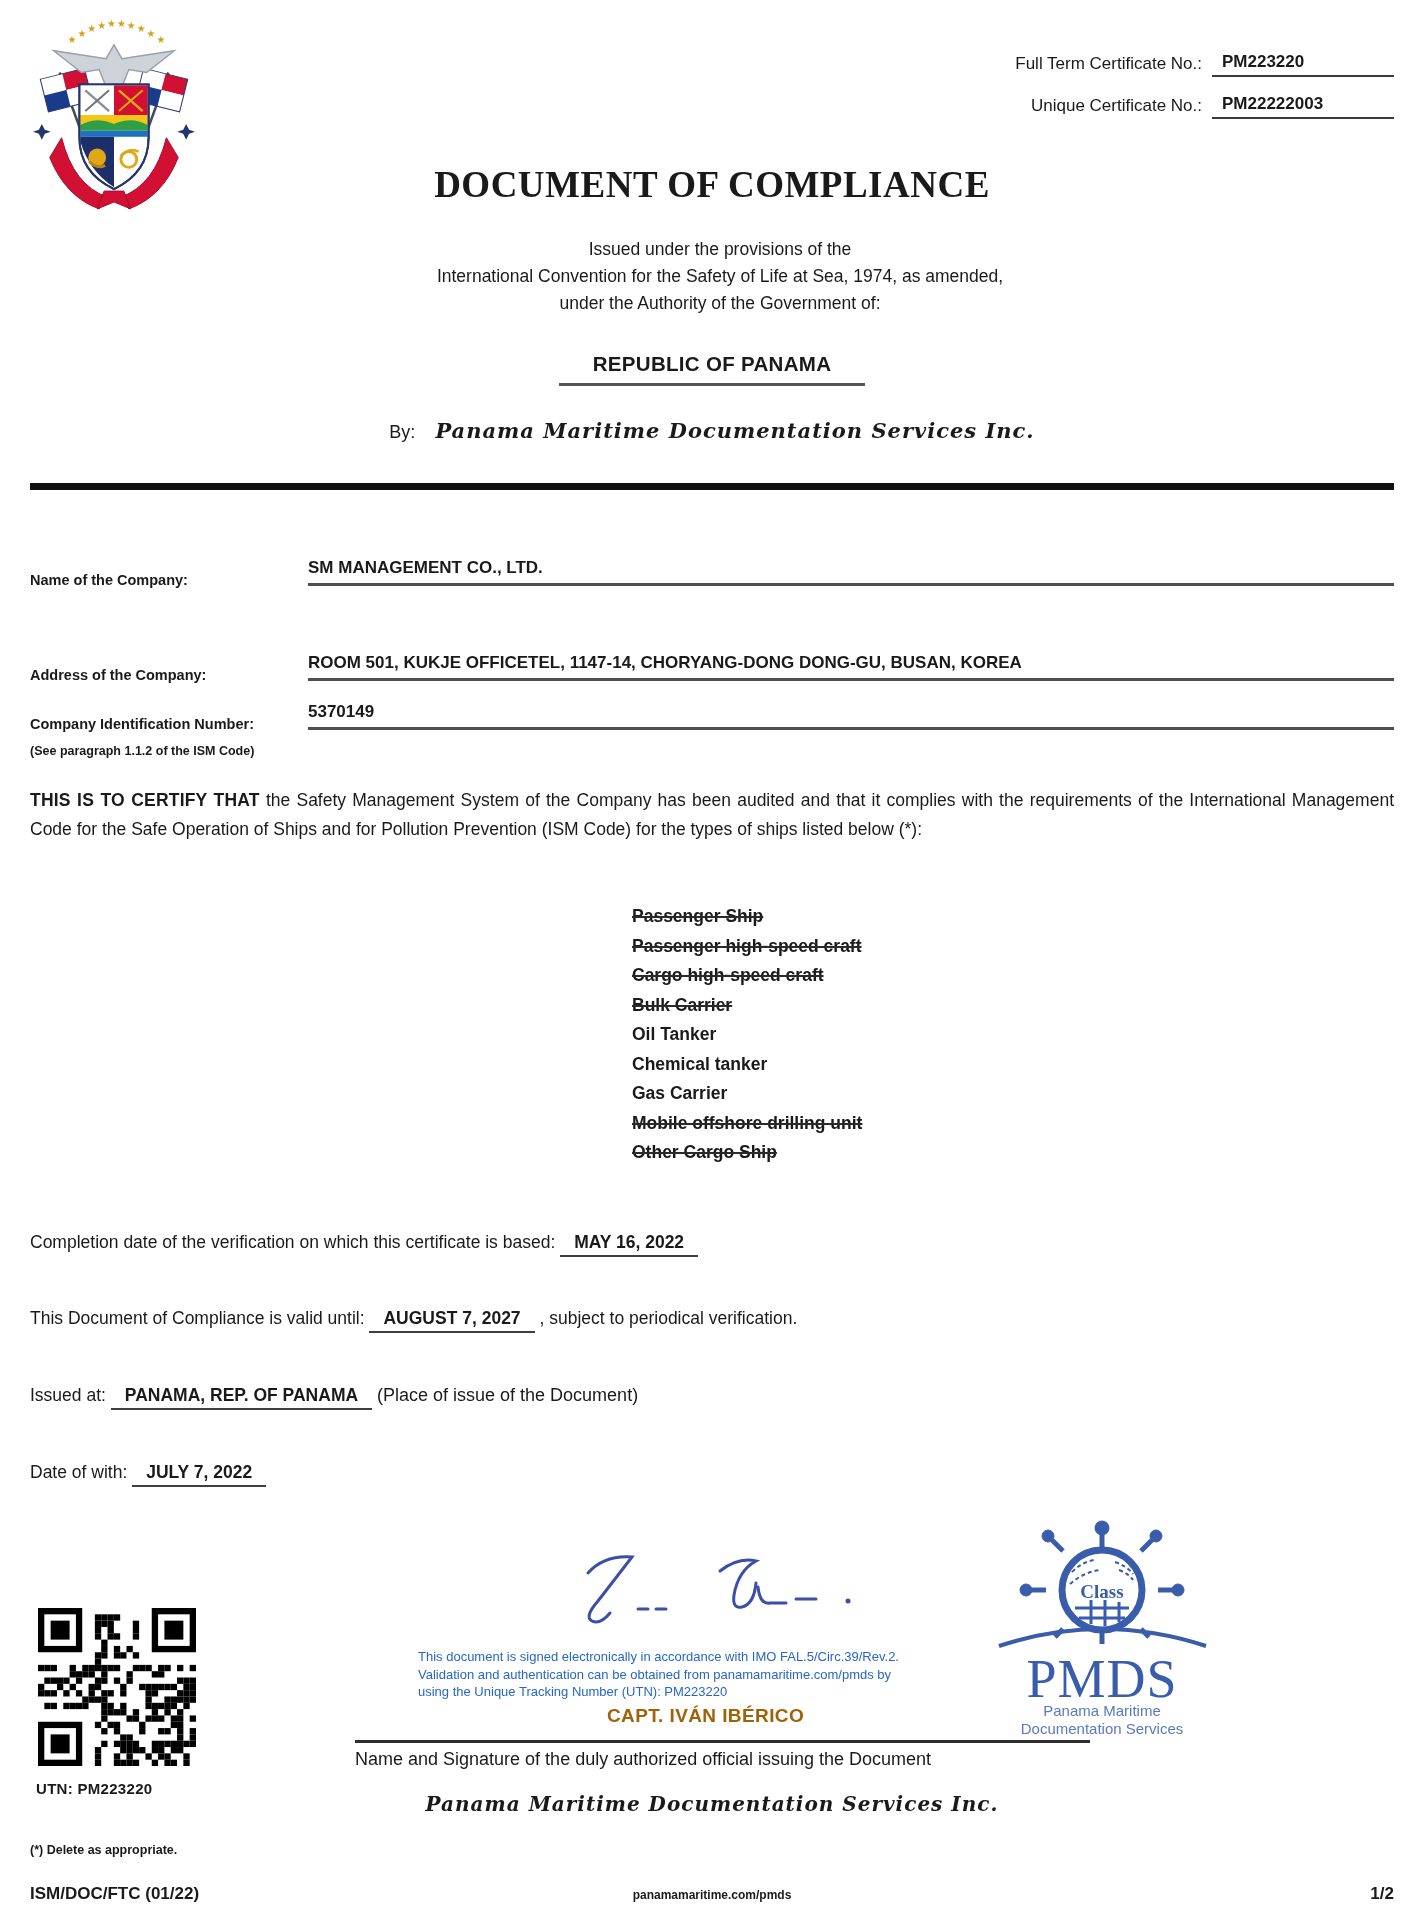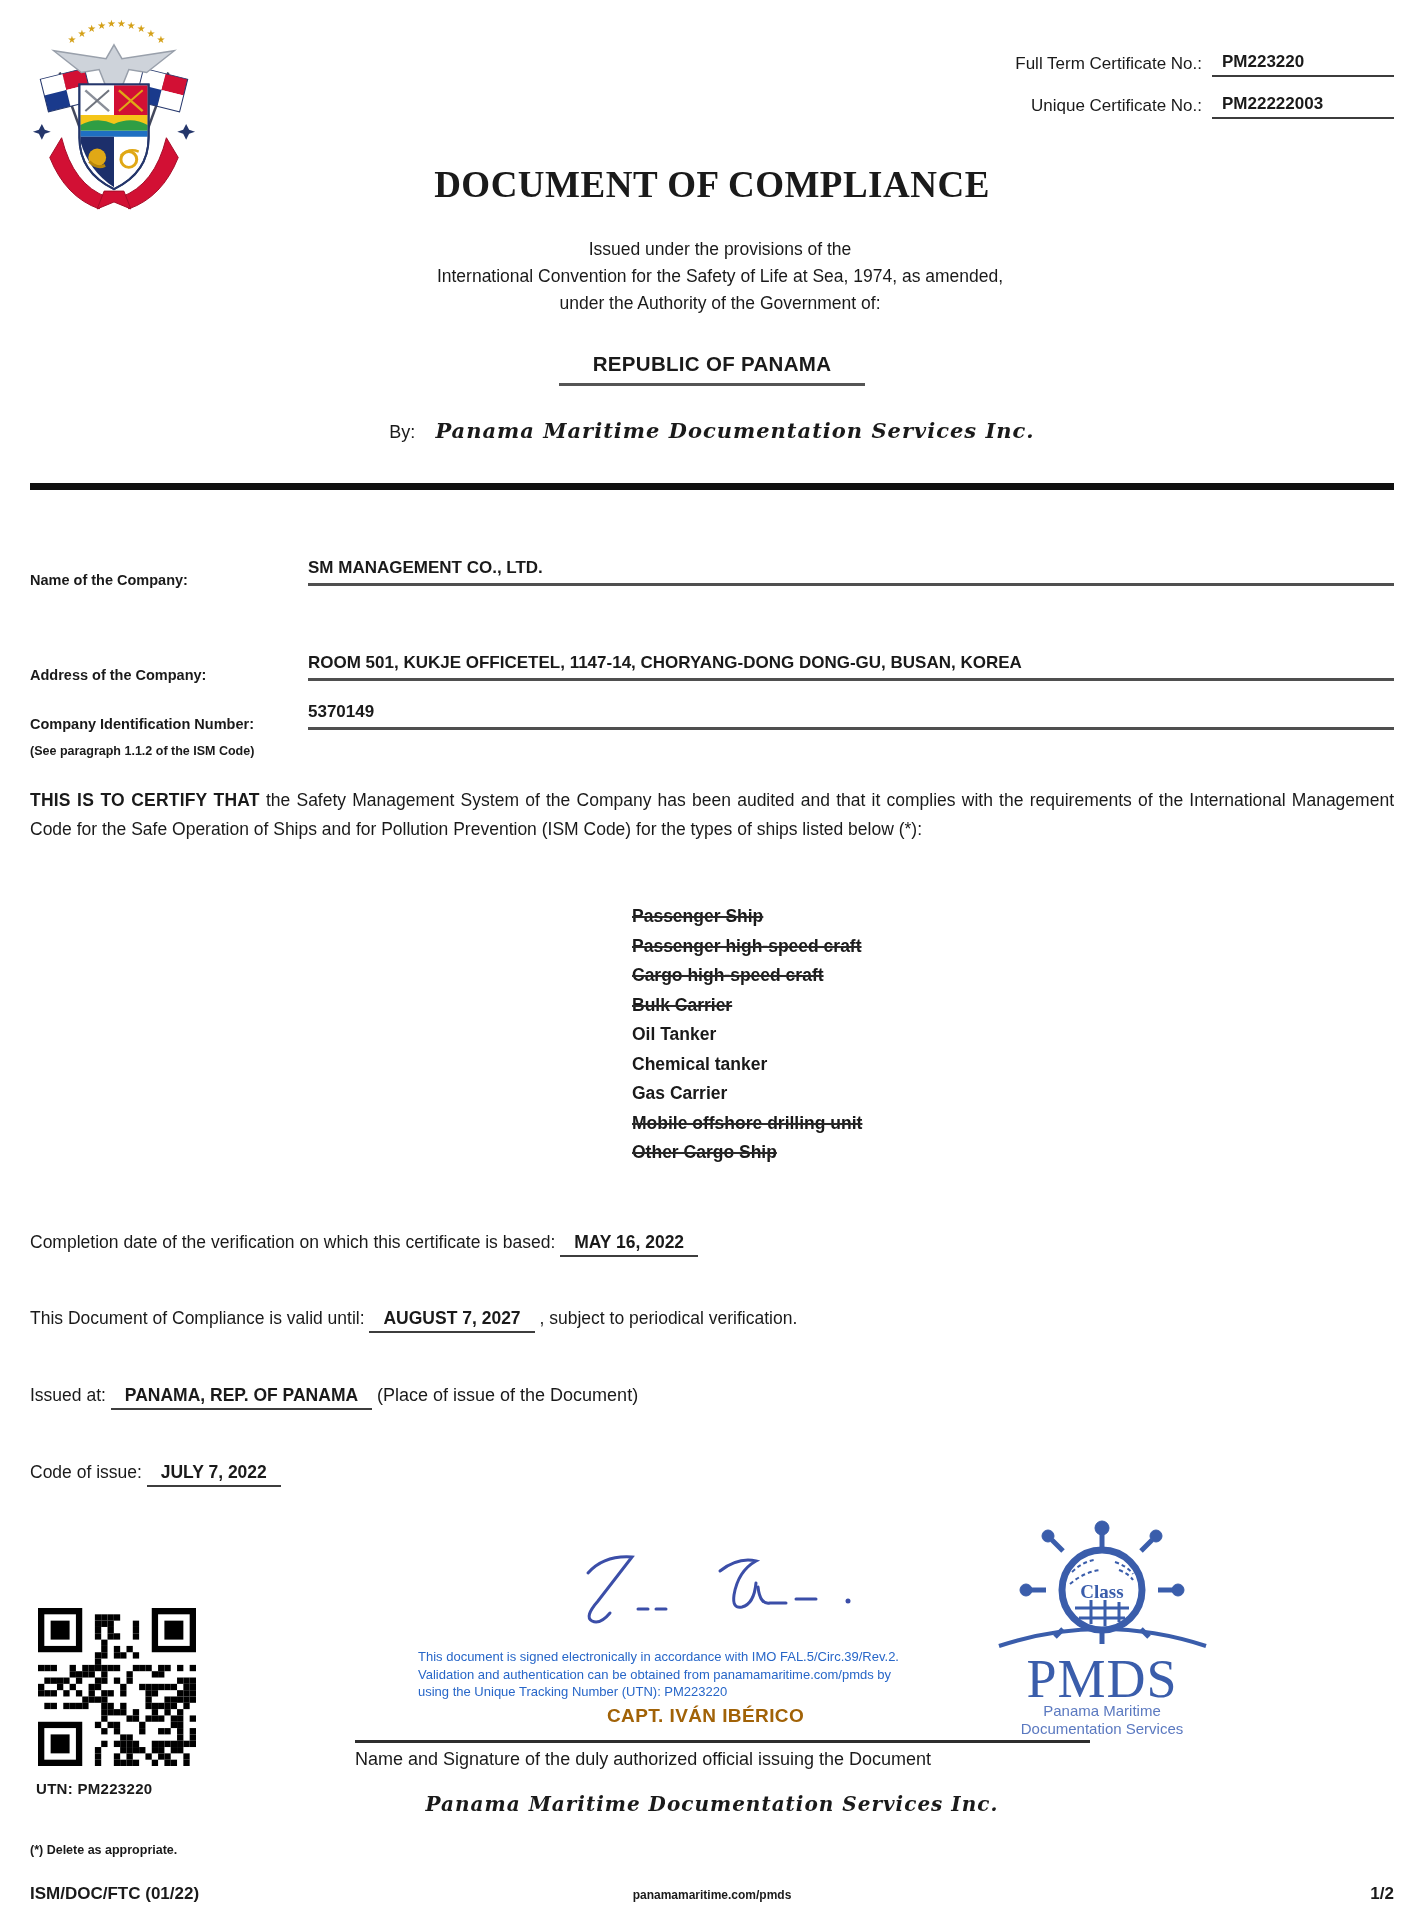--- a/index.html
+++ b/index.html
@@ -180,21 +180,21 @@
     <span>, subject to periodical verification.</span>
   </div>
 
   <div class="abs stmt" style="top:1385px;">
     <span>Issued at:</span>
     <span class="uval">PANAMA, REP. OF PANAMA</span>
     <span class="tiny">(Place of issue of the Document)</span>
   </div>
 
   <div class="abs stmt" style="top:1462px;">
-    <span>Code of issue:</span>
+    <span>Date of with:</span>
     <span class="uval">JULY 7, 2022</span>
   </div>
 
   <svg id="qr" class="abs" style="left:38px;top:1608px;" width="158" height="158" viewBox="0 0 160 160">
       <rect x="57.6" y="6.4" width="6.4" height="6.4" fill="#000"></rect>
       <rect x="64" y="6.4" width="6.4" height="6.4" fill="#000"></rect>
       <rect x="70.4" y="6.4" width="6.4" height="6.4" fill="#000"></rect>
       <rect x="76.80000000000001" y="6.4" width="6.4" height="6.4" fill="#000"></rect>
       <rect x="57.6" y="12.8" width="6.4" height="6.4" fill="#000"></rect>
       <rect x="64" y="12.8" width="6.4" height="6.4" fill="#000"></rect>

